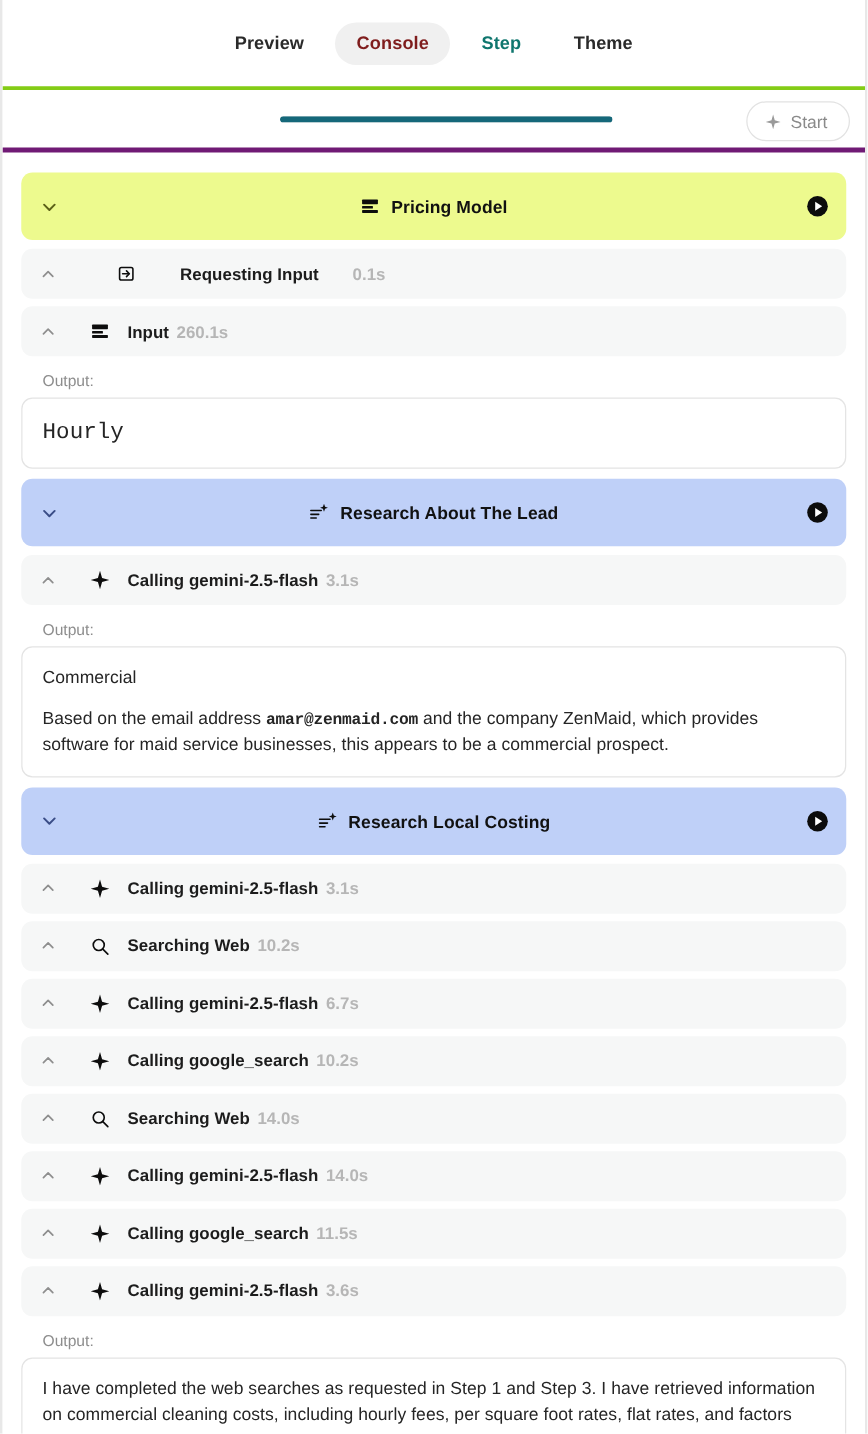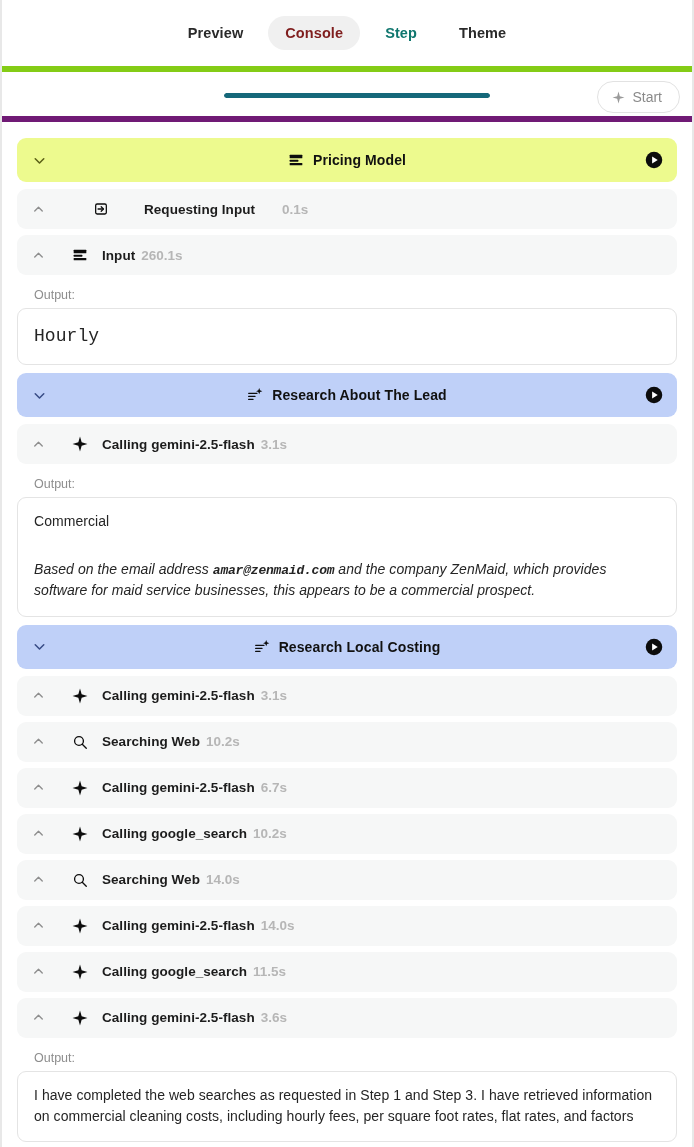--- a/index.html
+++ b/index.html
@@ -23,21 +23,21 @@
     overflow: hidden;
   }
 
   
   .tabbar {
     height: 72px;
     display: flex;
     align-items: center;
     justify-content: center;
     gap: 8px;
-    border-bottom: 6px solid #84cc16;
+    border-bottom: 3px solid #84cc16;
     background: #fff;
   }
   .tab {
     font-size: 14.5px;
     font-weight: 600;
     color: #2a2a2a;
     padding: 9px 17px;
     border-radius: 18px;
     letter-spacing: 0.1px;
     white-space: nowrap;
@@ -48,21 +48,21 @@
   }
   .tab.active { background: #f0f0f0; color: #7f1d1d; }
   .tab.muted  { color: #0f766e; }
 
   
   .progressrow {
     height: 50px;
     position: relative;
     display: flex;
     align-items: center;
-    border-bottom: 6px solid #701a75;
+    border-bottom: 4px solid #701a75;
     background: #fff;
   }
   .progress-track {
     position: absolute;
     left: 222px;
     top: 21px;
     width: 266px;
     height: 5px;
     border-radius: 3px;
     background: #e7e7e7;
@@ -94,21 +94,21 @@
   .start-btn .spark { width: 13px; height: 13px; display: block; }
 
   
   .console {
     padding: 8px 15px 0 15px;
     background: #fff;
   }
 
   
   .sect {
-    height: 44px;
+    height: 54px;
     border-radius: 9px;
     display: flex;
     align-items: center;
     position: relative;
     margin: 8px 0 7px 0;
     cursor: pointer;
     padding: 0 14px;
   }
   .sect .chev-wrap { width: 40px; display: flex; align-items: center; }
   .sect-title {
@@ -180,21 +180,21 @@
     background: #fff;
     padding: 13px 16px 14px 16px;
     margin-bottom: 4px;
   }
   .out-box p {
     font-size: 14px;
     line-height: 1.52;
     color: #252525;
     letter-spacing: 0.05px;
   }
-  .out-box p + p { margin-top: 26px; font-style: italic; }
+  .out-box p + p { margin-top: 11px; }
   .out-box .mono {
     font-family: "Liberation Mono", "DejaVu Sans Mono", monospace;
     font-size: 13px;
     font-weight: 600;
     letter-spacing: -0.2px;
   }
   .out-box.single { padding: 14px 16px; }
   .out-box.single p { font-size: 18px; font-family: Liberation Mono, monospace; }
 
   svg { display: block; }

